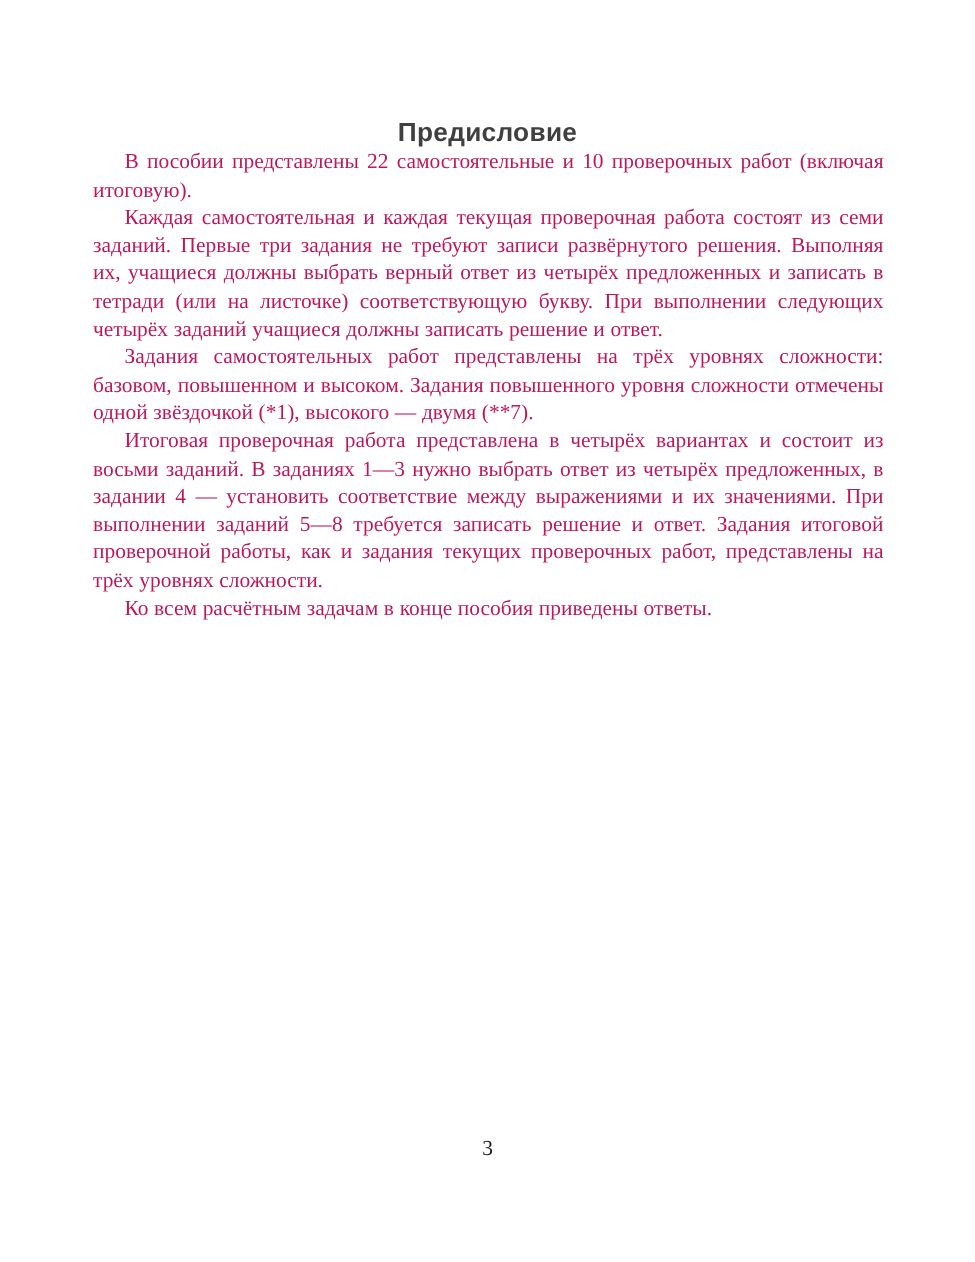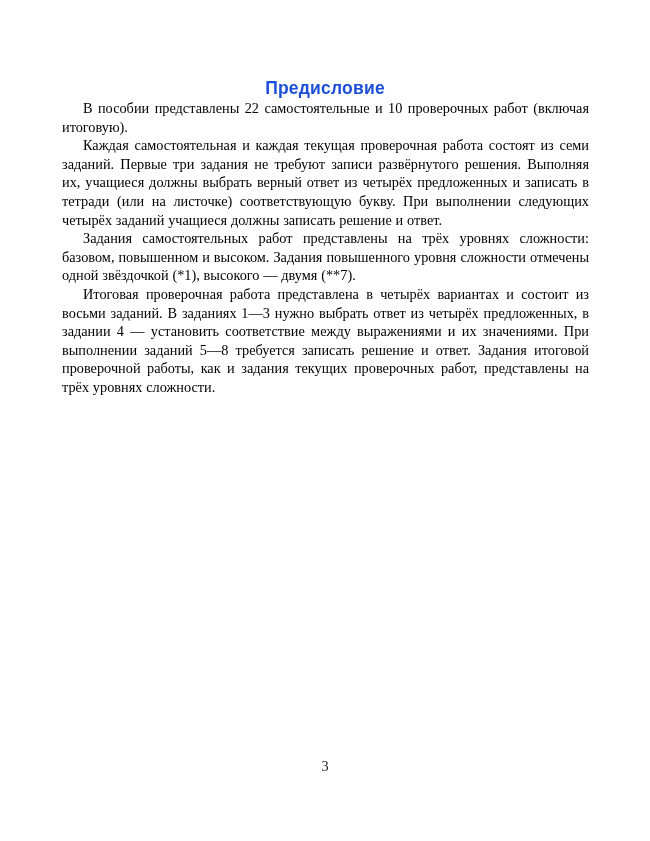--- a/index.html
+++ b/index.html
@@ -27,39 +27,39 @@
   .page-title {
     position: absolute;
     top: 66px;
     left: 0;
     width: 650px;
     text-align: center;
     font-family: "Liberation Sans", "DejaVu Sans", sans-serif;
     font-weight: bold;
     font-size: 17.5px;
     letter-spacing: 0.2px;
-    color: #1d4ed8;
+    color: #404040;
   }
 
   
   .text-block {
     position: absolute;
     top: 99px;
     left: 62px;
     width: 527px;
   }
 
   .para {
     margin: 0;
     text-indent: 21px;
     text-align: justify;
     text-justify: inter-word;
     font-size: 14.3px;
     line-height: 18.6px;
-    color: #000000;
+    color: #be185d;
     word-spacing: 0.2px;
     hyphens: manual;
   }
 
   
   .page-number {
     position: absolute;
     top: 758px;
     left: 0;
     width: 650px;
@@ -73,17 +73,18 @@
 
 <div class="page">
 
   <h1 class="page-title">Предисловие</h1>
 
   <div class="text-block">
     <p class="para">В пособии представлены 22 самостоятельные и 10 проверочных работ (включая итоговую).</p>
     <p class="para">Каждая самостоятельная и каждая текущая проверочная работа состоят из семи заданий. Первые три задания не требуют записи развёрнутого решения. Выполняя их, учащиеся должны выбрать верный ответ из четырёх предложенных и записать в тетради (или на листочке) соответствующую букву. При выполнении следующих четырёх заданий учащиеся должны записать решение и ответ.</p>
     <p class="para">Задания самостоятельных работ представлены на трёх уровнях сложности: базовом, повышенном и высоком. Задания повышенного уровня сложности отмечены одной звёздочкой (*1), высокого — двумя (**7).</p>
     <p class="para">Итоговая проверочная работа представлена в четырёх вариантах и состоит из восьми заданий. В заданиях 1—3 нужно выбрать ответ из четырёх предложенных, в задании 4 — установить соответствие между выражениями и их значениями. При выполнении заданий 5—8 требуется записать решение и ответ. Задания итоговой проверочной работы, как и задания текущих проверочных работ, представлены на трёх уровнях сложности.</p>
+    <p class="para">Ко всем расчётным задачам в конце пособия приведены ответы.</p>
   </div>
 
   <div class="page-number">3</div>
 
 </div>
 
 </body></html>

